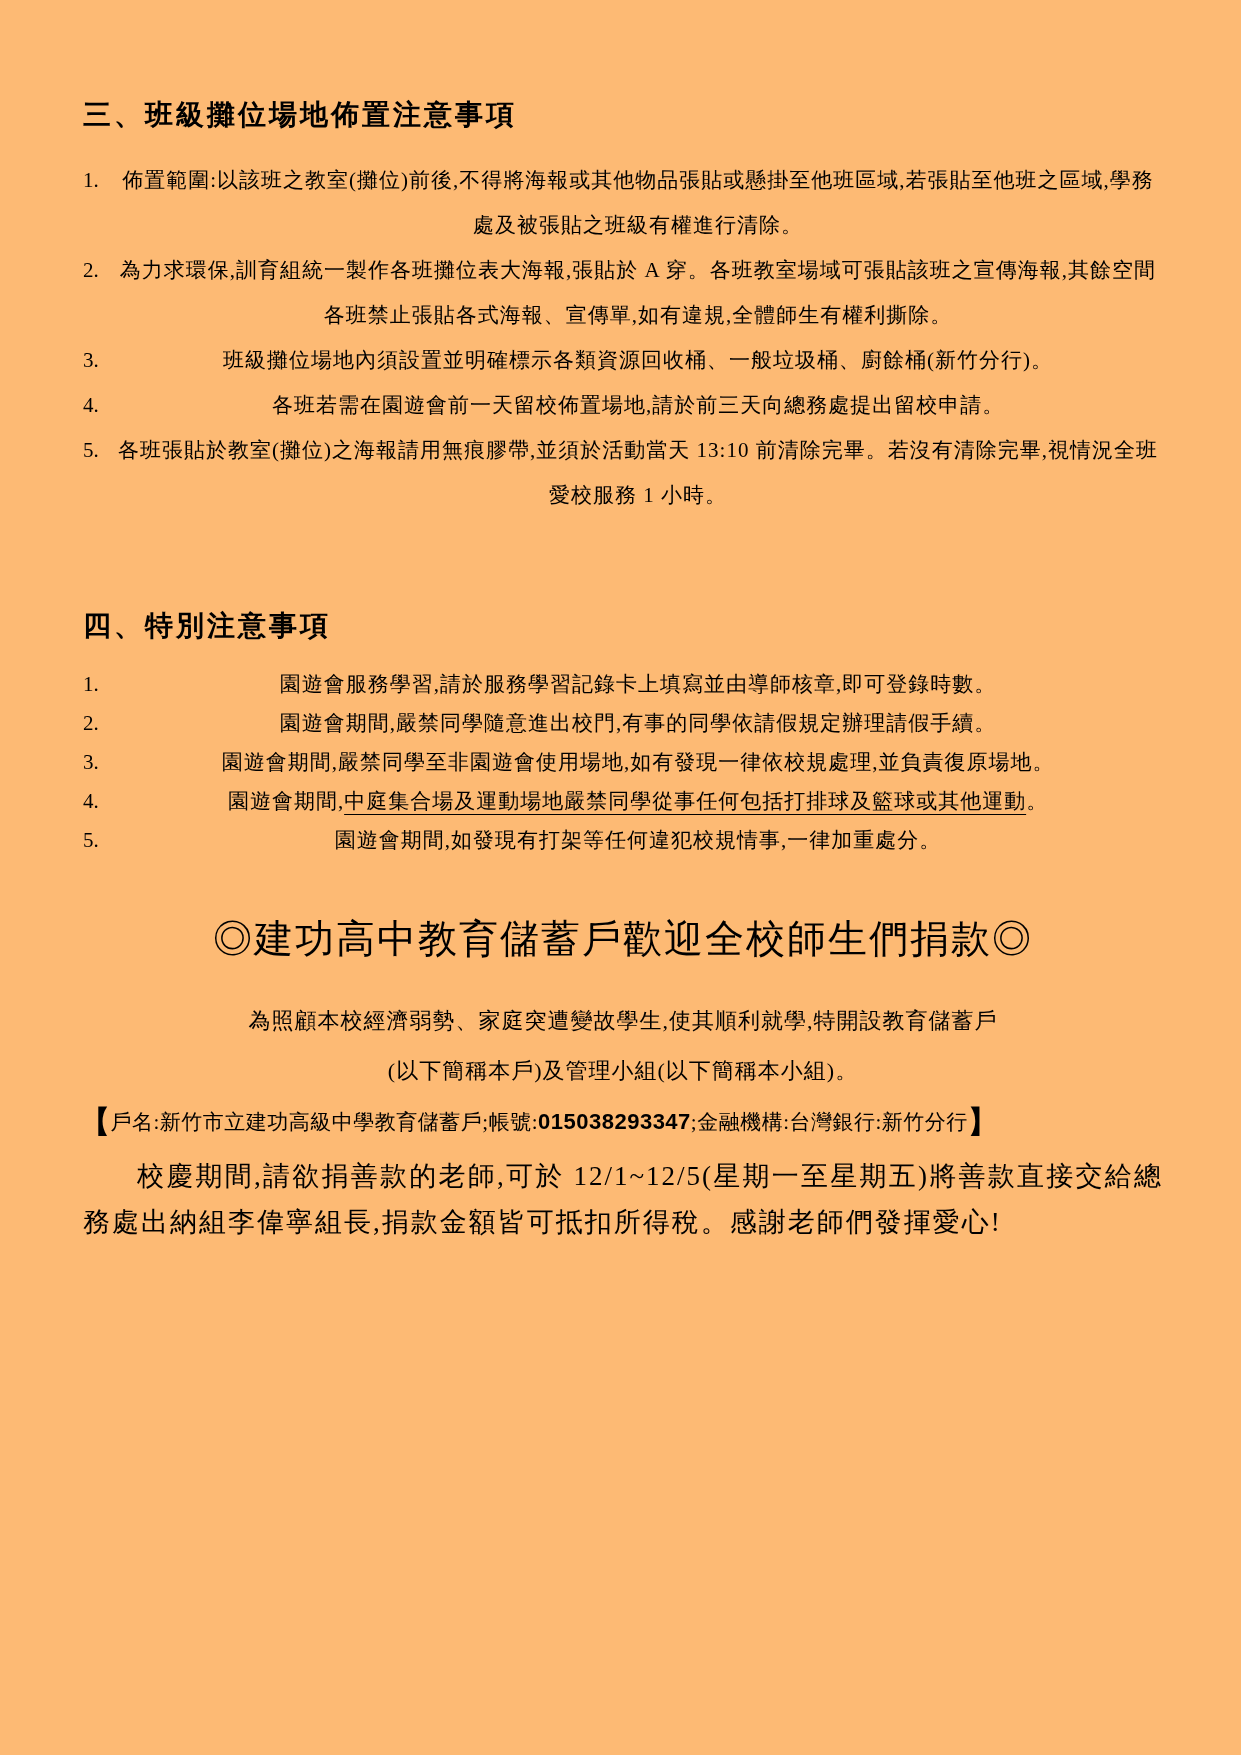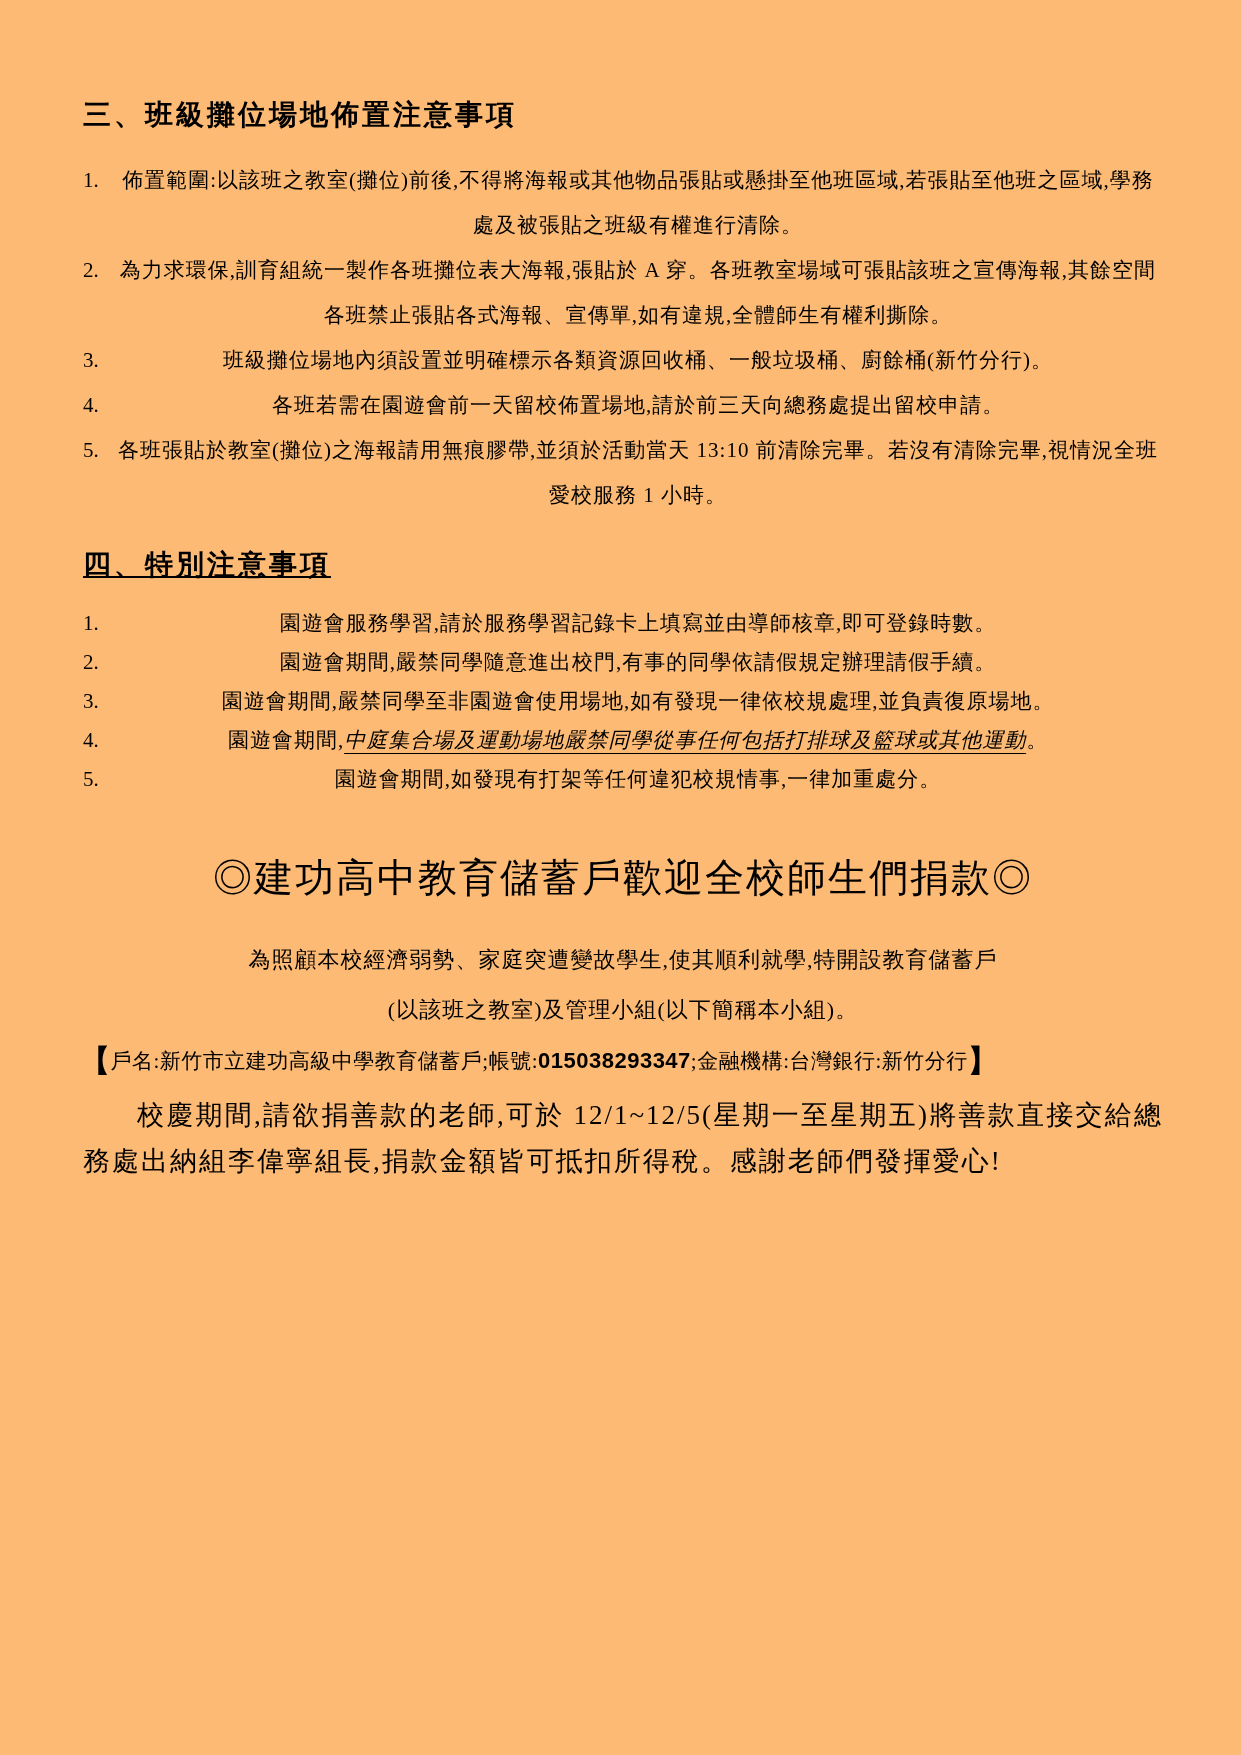--- a/index.html
+++ b/index.html
@@ -19,23 +19,22 @@
     overflow: hidden;
   }
   
   .section-heading {
     font-size: 28px;
     font-weight: bold;
     letter-spacing: 3px;
     margin: 0 0 24px 0;
   }
   .section-heading.second {
-    margin-top: 28px;
+    margin-top: 89px;
     margin-bottom: 20px;
-    text-decoration: underline;
   }
   
   .num-list {
     list-style: none;
     margin: 0;
     padding: 0;
     font-size: 21px;
   }
   .num-list li {
     display: flex;
@@ -50,21 +49,20 @@
   }
   .num-list .text {
     flex: 1;
     letter-spacing: 1px;
     text-align: center;
   }
   .u {
     text-decoration: underline;
     text-underline-offset: 6px;
     text-decoration-thickness: 1px;
-    font-style: italic;
   }
   
   .donation-title {
     margin-top: 52px;
     text-align: center;
     font-size: 39px;
     font-weight: normal;
     letter-spacing: 2px;
   }
   .donation-intro {
@@ -154,21 +152,21 @@
     <li>
       <span class="num">5.</span>
       <span class="text">園遊會期間,如發現有打架等任何違犯校規情事,一律加重處分。</span>
     </li>
   </ol>
 
   <div class="donation-title">◎建功高中教育儲蓄戶歡迎全校師生們捐款◎</div>
 
   <div class="donation-intro">
     <div>為照顧本校經濟弱勢、家庭突遭變故學生,使其順利就學,特開設教育儲蓄戶</div>
-    <div>(以該班之教室)及管理小組(以下簡稱本小組)。</div>
+    <div>(以下簡稱本戶)及管理小組(以下簡稱本小組)。</div>
   </div>
 
   <div class="account-line">
     <span class="bracket">【</span><span>戶名:新竹市立建功高級中學教育儲蓄戶;帳號:</span><span class="acct-num">015038293347</span><span>;金融機構:台灣銀行:新竹分行</span><span class="bracket">】</span>
   </div>
 
   <div class="closing-para">校慶期間,請欲捐善款的老師,可於 12/1~12/5(星期一至星期五)將善款直接交給總務處出納組李偉寧組長,捐款金額皆可抵扣所得稅。感謝老師們發揮愛心!</div>
 
 </div>
 

